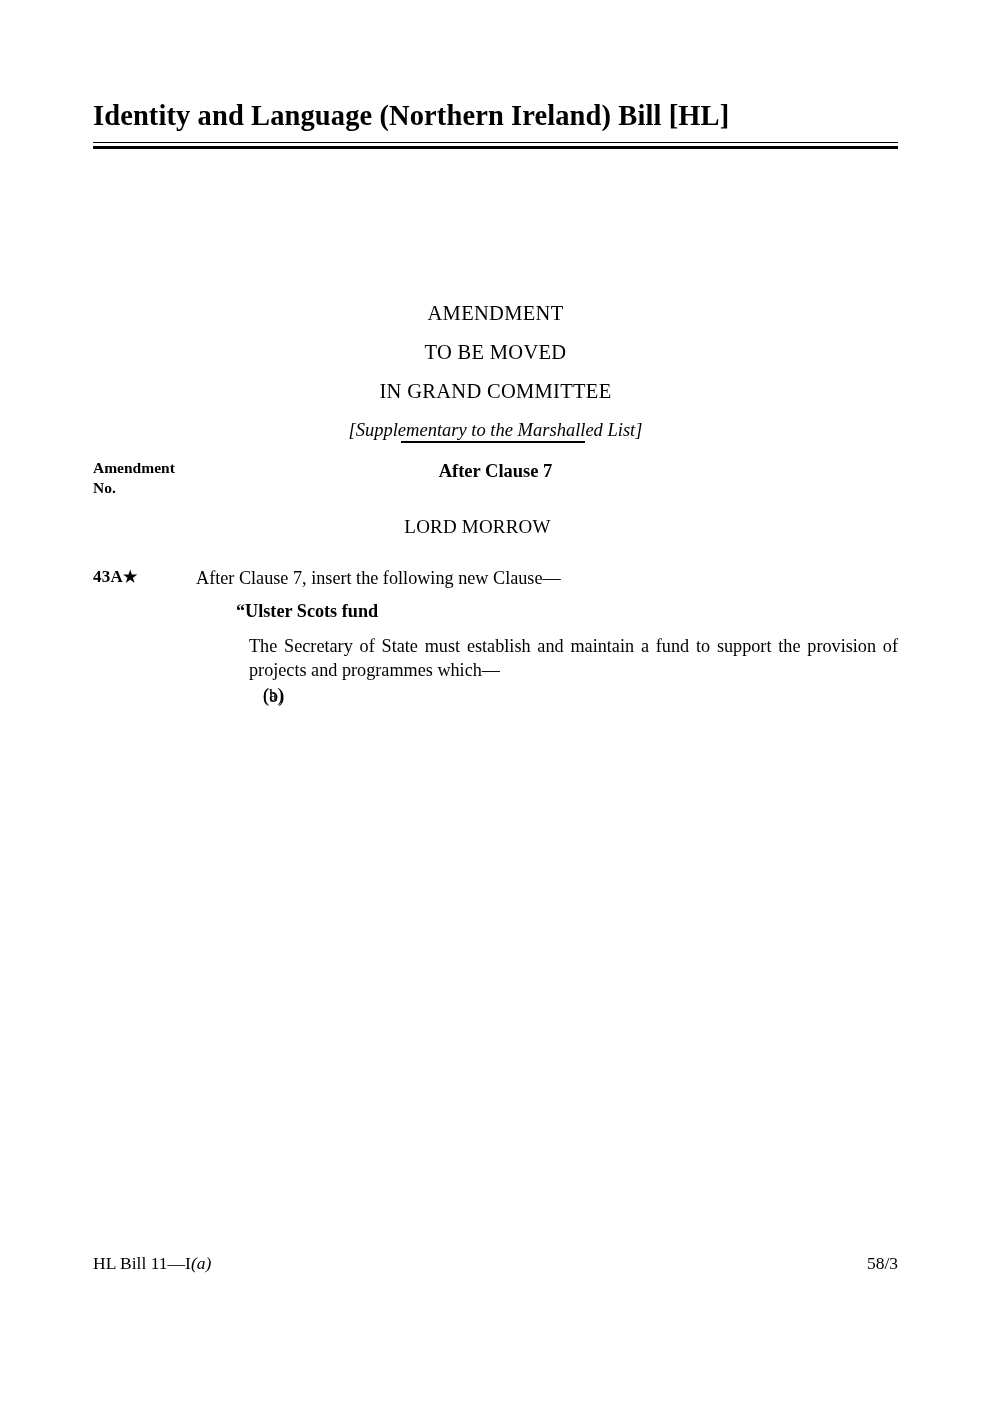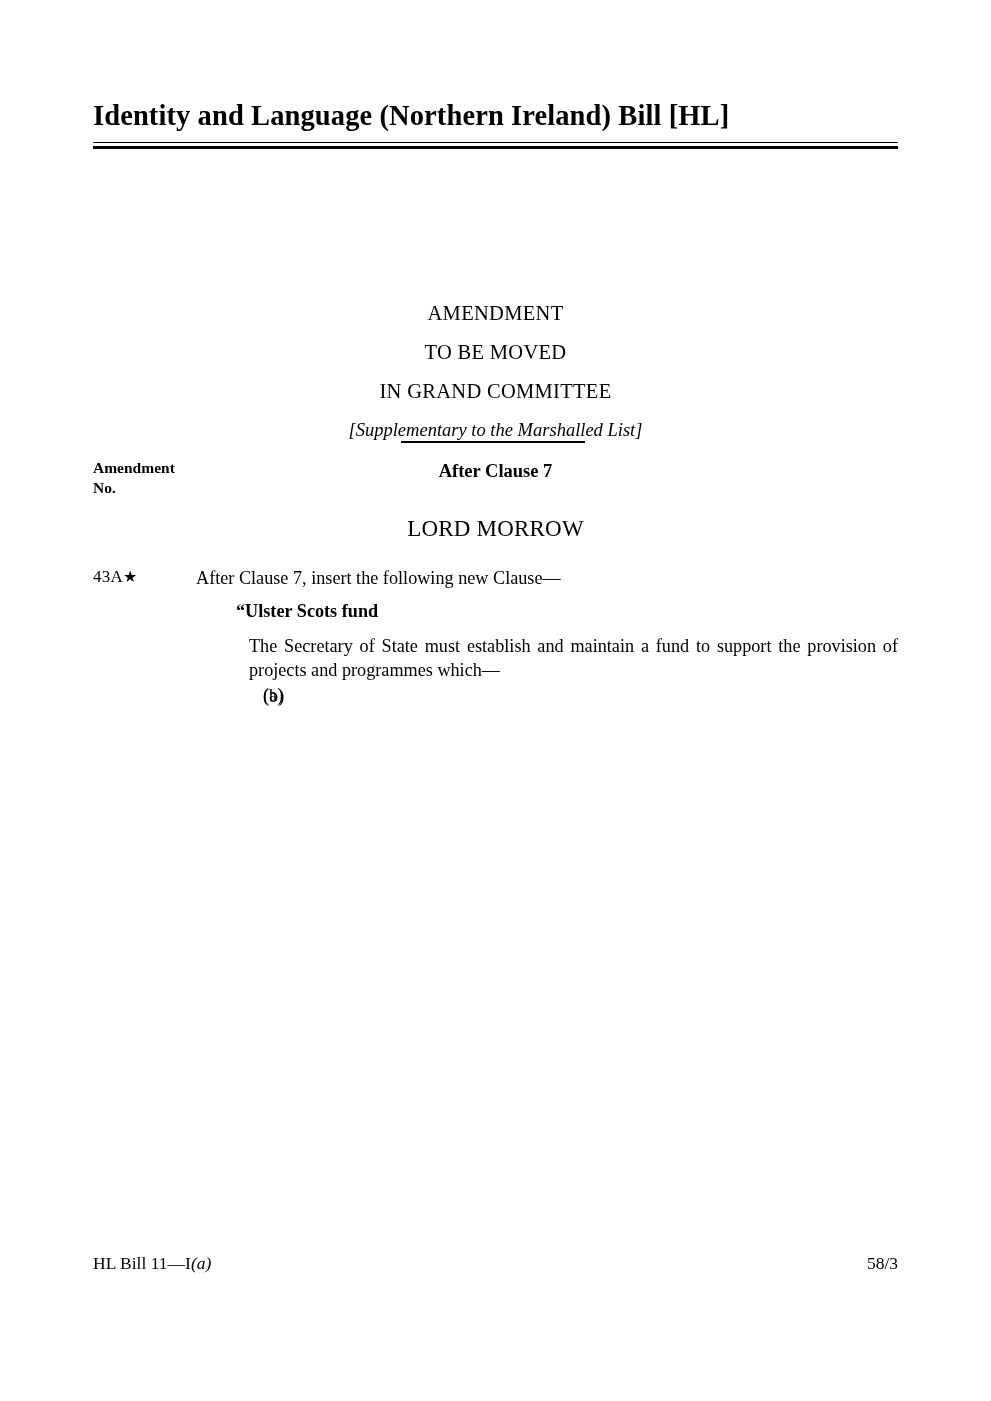--- a/index.html
+++ b/index.html
@@ -107,36 +107,36 @@
     left: 93px;
     top: 462px;
     width: 805px;
     text-align: center;
     font-size: 18.5px;
     font-weight: bold;
     line-height: 1;
   }
   .member-name {
     position: absolute;
-    left: 93px;
+    left: 75px;
     top: 517px;
     width: 805px;
     text-align: center;
-    font-size: 23px;
+    font-size: 19px;
     line-height: 1;
     letter-spacing: 0.2px;
   }
 
   
   .amend-number {
     position: absolute;
     left: 93px;
     top: 568px;
     font-size: 17px;
-    font-weight: normal;
+    font-weight: bold;
     line-height: 1;
     letter-spacing: 0.2px;
   }
   .star { font-size: 16px; }
 
   .amend-intro {
     position: absolute;
     left: 196px;
     top: 567px;
     width: 702px;

